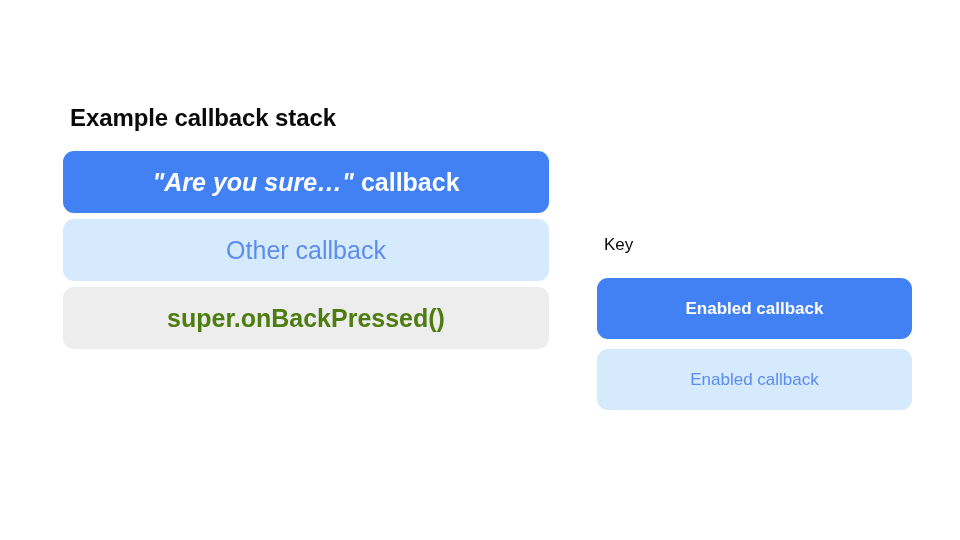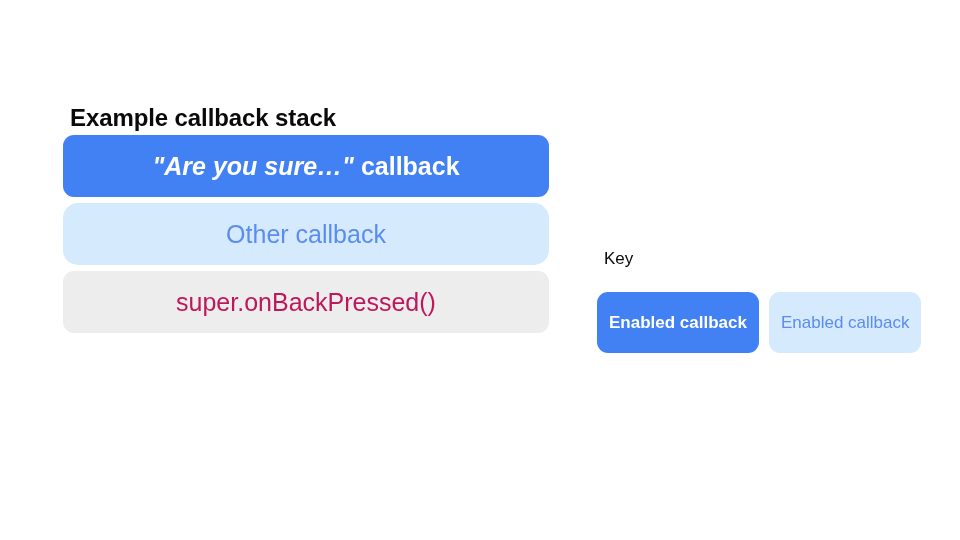--- a/index.html
+++ b/index.html
@@ -28,21 +28,21 @@
     top: 103px;
     width: 486px;
   }
 
   .stack-title {
     font-size: 24px;
     font-weight: 700;
     color: #0a0a0a;
     letter-spacing: -0.1px;
     line-height: 30px;
-    margin: 0 0 2px 7px;
+    margin: 0 0 18px 7px;
     white-space: nowrap;
   }
 
   .stack-rows {
     display: flex;
     flex-direction: column;
     gap: 6px;
   }
 
   .row {
@@ -67,65 +67,65 @@
     background: #4281f4;
   }
   .state-enabled .row-label,
   .state-enabled .key-label {
     color: #ffffff;
     font-weight: 700;
   }
 
   .state-disabled {
     background: #d6eafd;
-    border-radius: 15px;
   }
   .state-disabled .row-label,
   .state-disabled .key-label {
     color: #5b8cf0;
     font-weight: 400;
   }
 
   .state-system {
     background: #ededed;
   }
   .state-system .row-label,
   .state-system .key-label {
-    color: #be185d;
-    font-weight: 400;
+    color: #4d7c0f;
+    font-weight: 700;
   }
 
   .quoted {
     font-style: italic;
     font-weight: 700;
   }
   .plain-tail {
     font-style: normal;
     font-weight: 700;
   }
 
   
   .key-panel {
     position: absolute;
     left: 597px;
-    top: 248px;
+    top: 234px;
     width: 315px;
   }
 
   .key-title {
     font-size: 17px;
     font-weight: 400;
     color: #0a0a0a;
     line-height: 22px;
     margin: 0 0 22px 7px;
     white-space: nowrap;
   }
 
   .key-rows {
     display: flex;
+    flex-direction: column;
     gap: 10px;
   }
 
   .key-row {
     height: 61px;
     border-radius: 11px;
     display: flex;
     align-items: center;
     justify-content: center;
     box-sizing: border-box;

